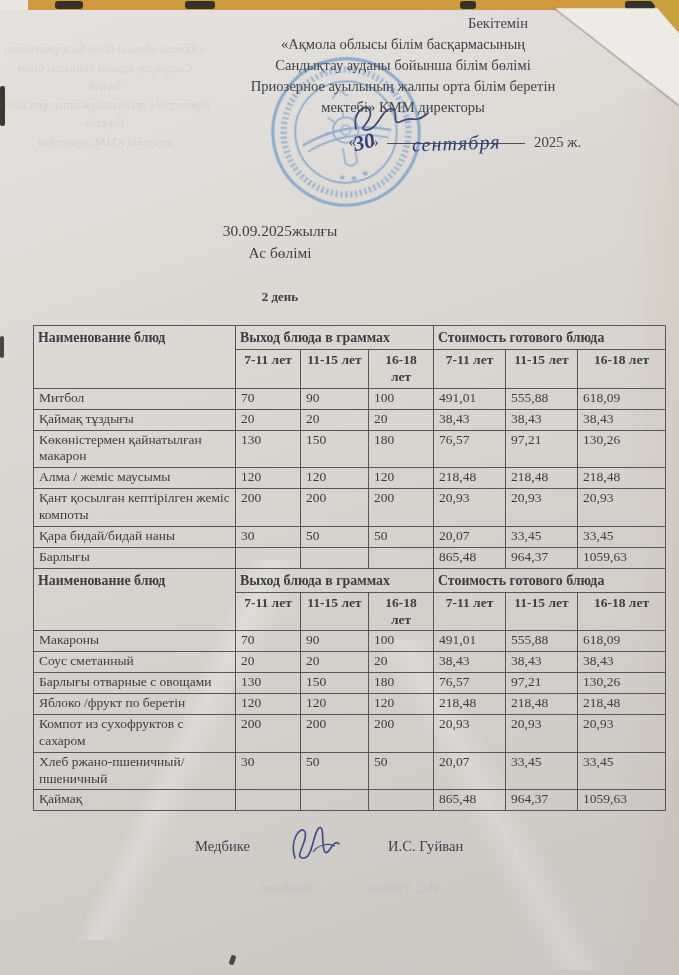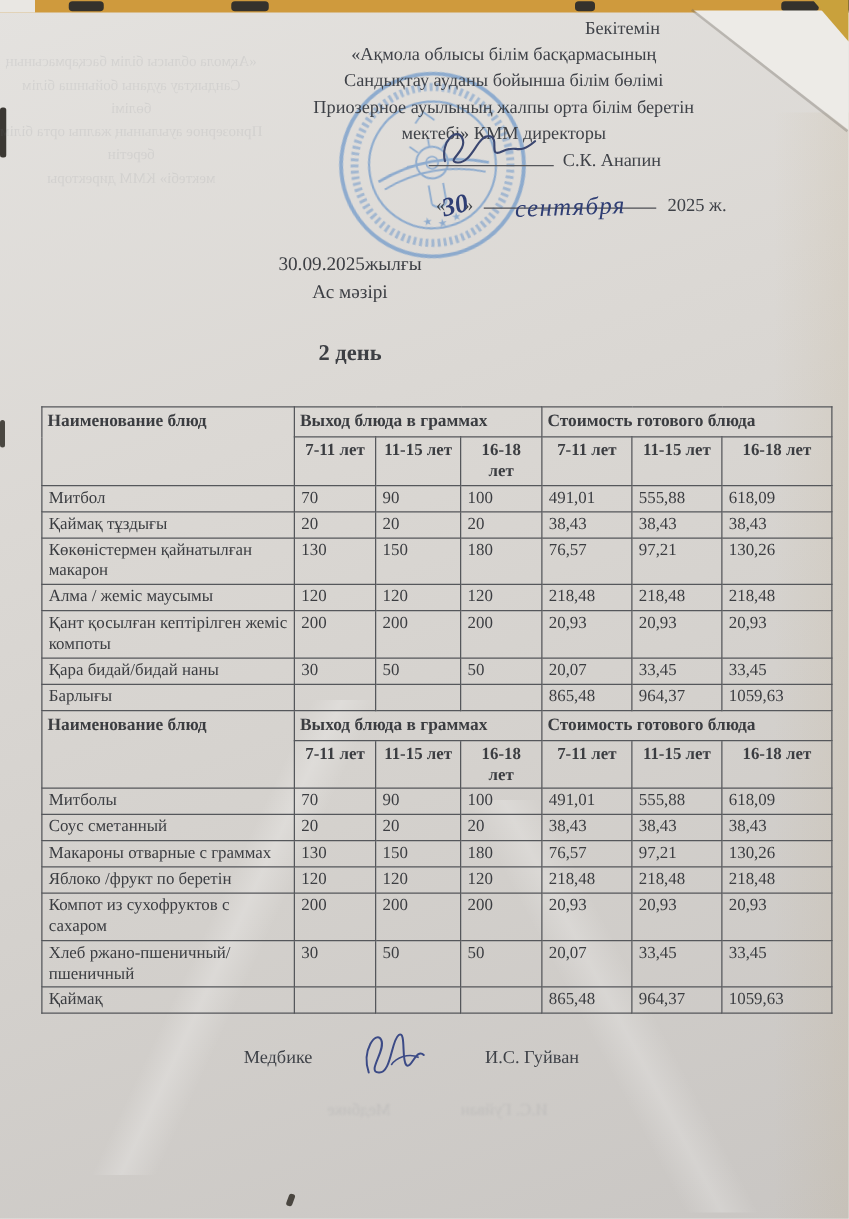--- a/index.html
+++ b/index.html
@@ -54,23 +54,23 @@
   .date-line{transform:translateX(62px);margin-top:7px;white-space:nowrap;font-size:14.8px;}
   .hand{font-style:italic;color:#2f3e74;}
   .hand.day{font-size:21px;display:inline-block;transform:rotate(-14deg) translateY(2px);
     margin:0 -3px;font-weight:bold;}
   .month-u{display:inline-block;min-width:138px;border-bottom:1.3px solid #4c4e54;
     height:17px;margin:0 5px;}
   .hand.month{font-size:20px;display:inline-block;transform:translateY(3px) rotate(-2deg);
     letter-spacing:1px;}
 
   
-  .title{position:absolute;left:0;top:201px;width:560px;text-align:center;
+  .title{position:absolute;left:0;top:220px;width:560px;text-align:center;
     font-size:15.4px;color:#3d3f44;line-height:1.45;}
-  .title .day{margin-top:23px;font-weight:bold;font-size:18px;}
+  .title .day{margin-top:23px;font-weight:bold;font-size:13px;}
 
   
   .menu{position:absolute;left:33px;top:325px;width:632px;border-collapse:collapse;
     font-size:13.5px;color:#3b3d41;table-layout:fixed;}
   .menu th,.menu td{border:1px solid #55575b;padding:1px 5px 2px;vertical-align:top;
     text-align:left;font-weight:normal;line-height:1.24;}
   .menu td{height:17px;}
   .menu .gh th{font-weight:bold;text-align:left;font-size:13.9px;padding:3px 4px;}
   .menu .ah th{font-weight:bold;padding-top:2px;height:33px;text-align:center;}
   .menu{border:1.5px solid #46484c;}
@@ -132,36 +132,33 @@
         <text x="88" y="128">★</text>
     </g>
   </svg>
 
   <div class="approval">
     <div class="l1">Бекітемін</div>
     <div>«Ақмола облысы білім басқармасының</div>
     <div>Сандықтау ауданы бойынша білім бөлімі</div>
     <div>Приозерное ауылының жалпы орта білім беретін</div>
     <div>мектебі»  КММ директоры</div>
-    <div class="director-line">
-      <span class="uline"></span><span>С.К. Анапин</span>
-    </div>
     <svg class="sig1" viewBox="0 0 90 38">
       <path d="M8 30 C4 14 18 2 22 12 C26 22 8 30 18 31 C30 32 34 8 44 10 C52 12 42 28 54 22 C66 16 66 26 80 14" fill="none" stroke="#3a4670" stroke-width="1.7" stroke-linecap="round"></path>
     </svg>
     <div class="date-line">
       <span>«</span><span class="hand day">30</span><span>»</span>
       <span class="month-u"><span class="hand month">сентября</span></span>
       <span>2025 ж.</span>
     </div>
   </div>
 
   <div class="title">
     <div>30.09.2025жылғы</div>
-    <div>Ас мәзірі</div>
+    <div>Ас бөлімі</div>
     <div class="day">2 день</div>
   </div>
 
   <table class="menu">
     <colgroup>
       <col style="width:202px">
         <col style="width:65px">
         <col style="width:68px">
         <col style="width:65px">
       <col style="width:72px">
@@ -258,39 +255,39 @@
         <th>7-11 лет</th>
         <th>11-15 лет</th>
         <th>16-18 лет</th>
         <th>7-11 лет</th>
         <th>11-15 лет</th>
         <th>16-18 лет</th>
       </tr>
     </tbody>
     <tbody>
         <tr>
-          <td>Митболы</td>
+          <td>Макароны</td>
           <td>70</td>
           <td>90</td>
           <td>100</td>
           <td>491,01</td>
           <td>555,88</td>
           <td>618,09</td>
         </tr>
         <tr>
           <td>Соус сметанный</td>
           <td>20</td>
           <td>20</td>
           <td>20</td>
           <td>38,43</td>
           <td>38,43</td>
           <td>38,43</td>
         </tr>
         <tr>
-          <td>Макароны отварные с граммах</td>
+          <td>Барлығы отварные с овощами</td>
           <td>130</td>
           <td>150</td>
           <td>180</td>
           <td>76,57</td>
           <td>97,21</td>
           <td>130,26</td>
         </tr>
         <tr>
           <td>Яблоко /фрукт по беретін</td>
           <td>120</td>

